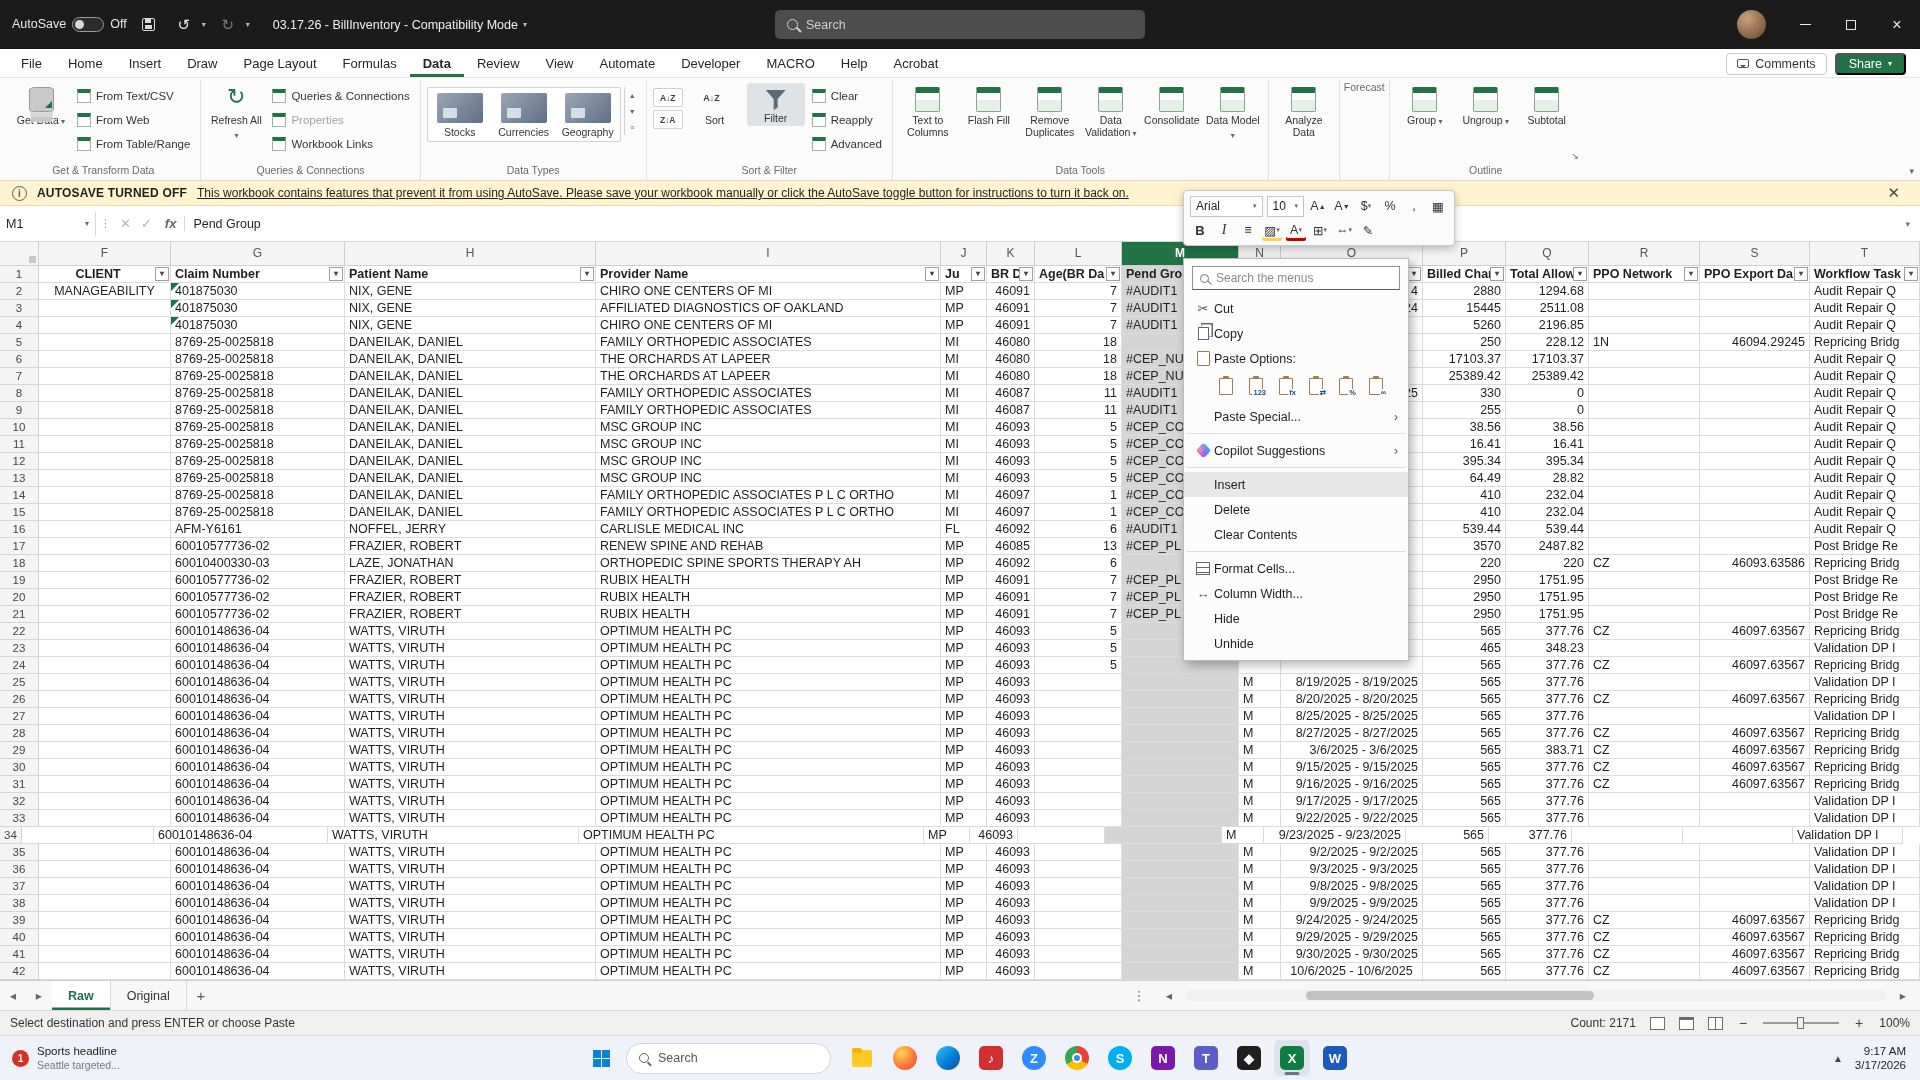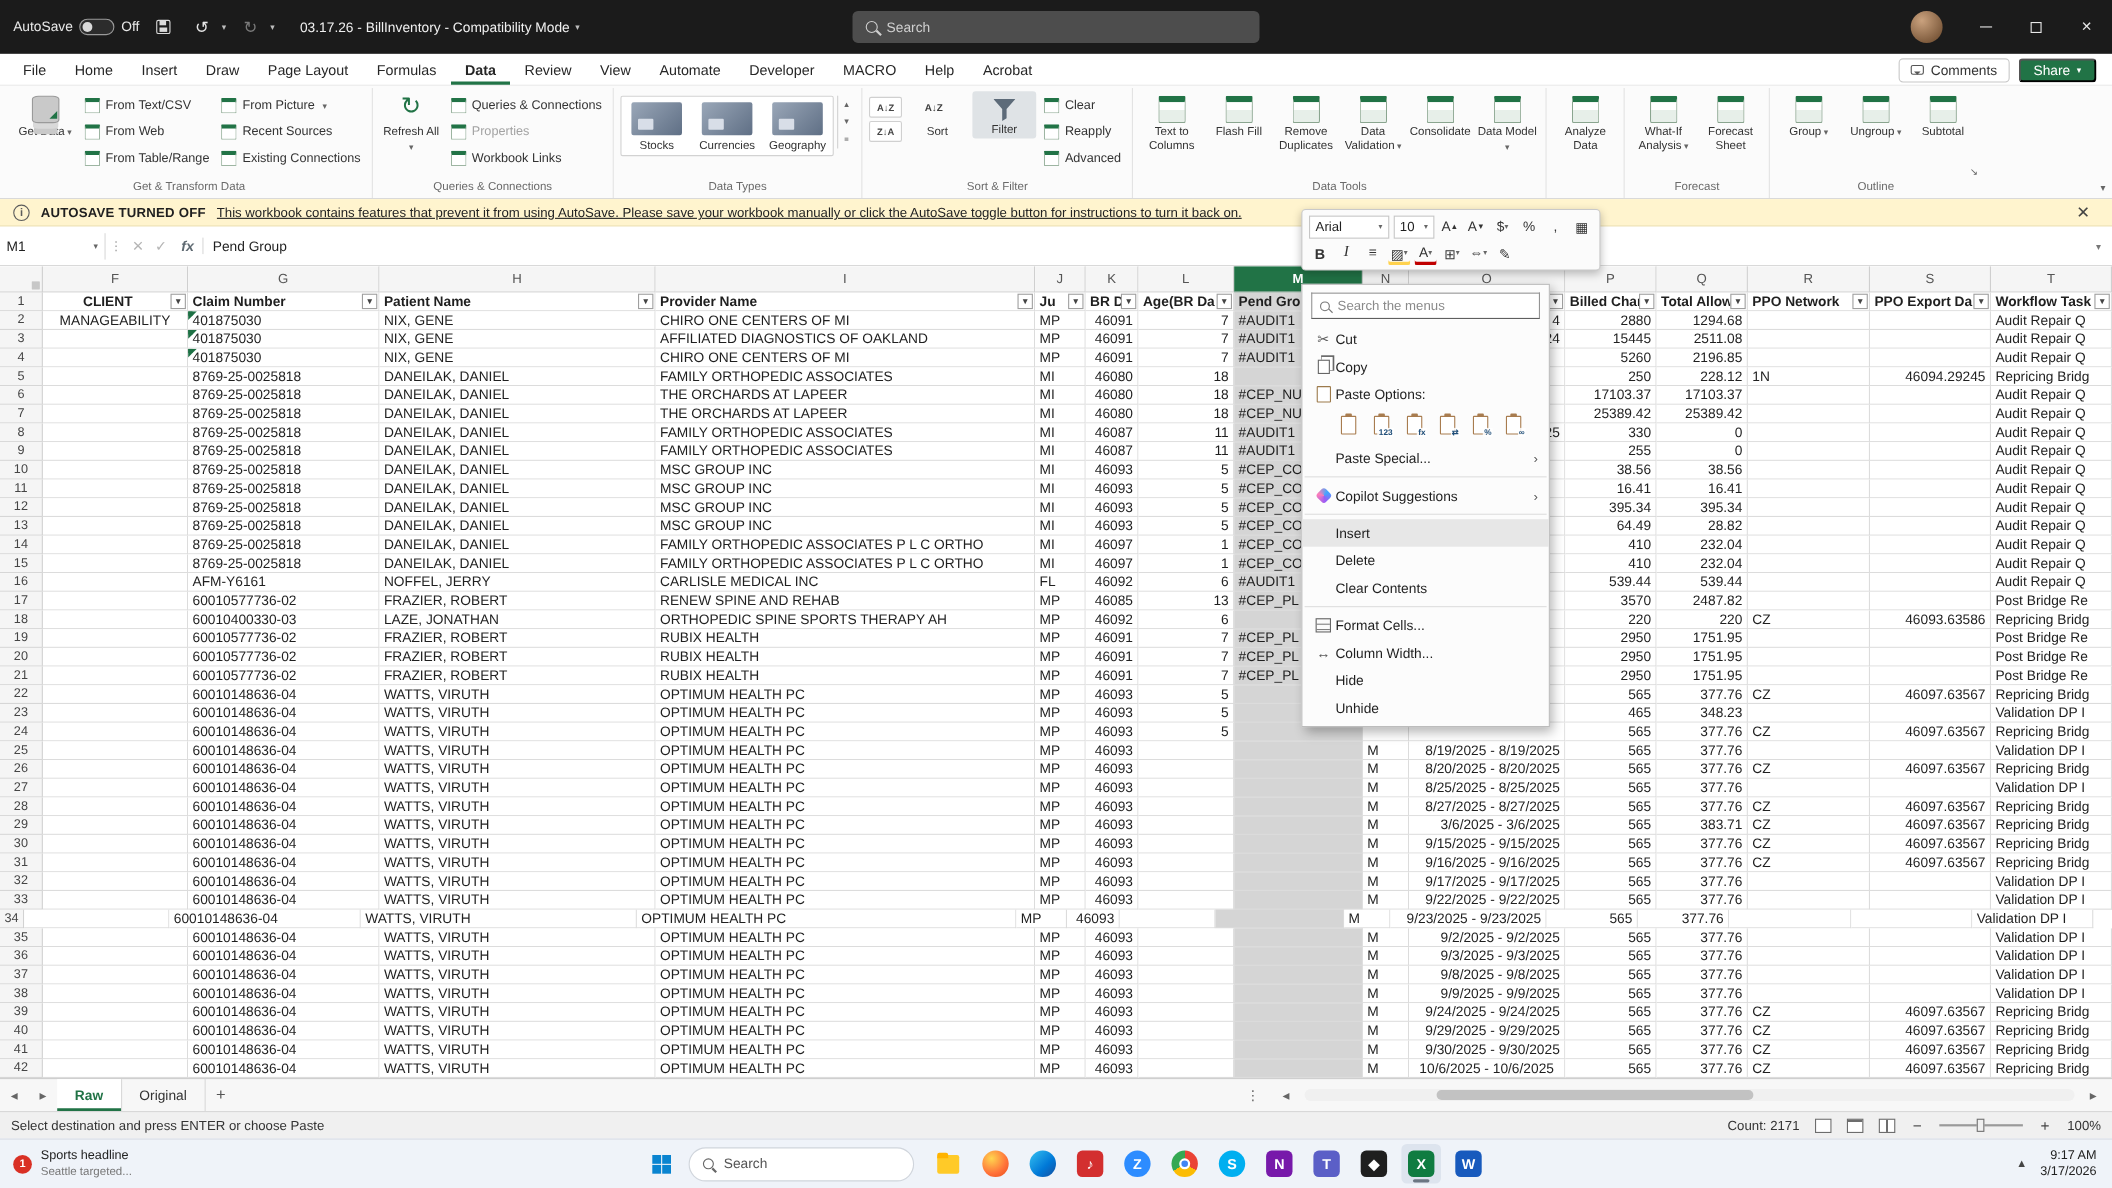--- a/index.html
+++ b/index.html
@@ -309,37 +309,20 @@
           <div class="smallbtn">
             <span class="sic"></span>
             <span>From Web</span>
           </div>
 
           <div class="smallbtn">
             <span class="sic"></span>
             <span>From Table/Range</span>
           </div>
         </div>
-      <div class="rcol">
-
-          <div class="smallbtn caret">
-            <span class="sic"></span>
-            <span>From Picture</span>
-          </div>
-
-          <div class="smallbtn">
-            <span class="sic"></span>
-            <span>Recent Sources</span>
-          </div>
-
-          <div class="smallbtn">
-            <span class="sic"></span>
-            <span>Existing Connections</span>
-          </div>
-        </div>
     </div>
     <div class="rgl">Get &amp; Transform Data</div>
   </div>
 
   <div class="rgroup">
     <div class="rgc">
       <div class="bigbtn caret">
         <span class="bicon refresh"></span>
         <span class="blabel">Refresh All</span>
       </div>
@@ -468,32 +451,20 @@
 
         <div class="bigbtn">
           <span class="bicon generic"></span>
           <span class="blabel">Analyze Data</span>
         </div>
       </div>
     <div class="rgl"></div>
   </div>
 
   <div class="rgroup">
-    <div class="rgc">
-
-        <div class="bigbtn caret">
-          <span class="bicon generic"></span>
-          <span class="blabel">What-If Analysis</span>
-        </div>
-
-        <div class="bigbtn">
-          <span class="bicon generic"></span>
-          <span class="blabel">Forecast Sheet</span>
-        </div>
-      </div>
     <div class="rgl">Forecast</div>
   </div>
 
   <div class="rgroup" style="border-right:none">
     <div class="rgc">
 
         <div class="bigbtn caret">
           <span class="bicon generic"></span>
           <span class="blabel">Group</span>
         </div>

